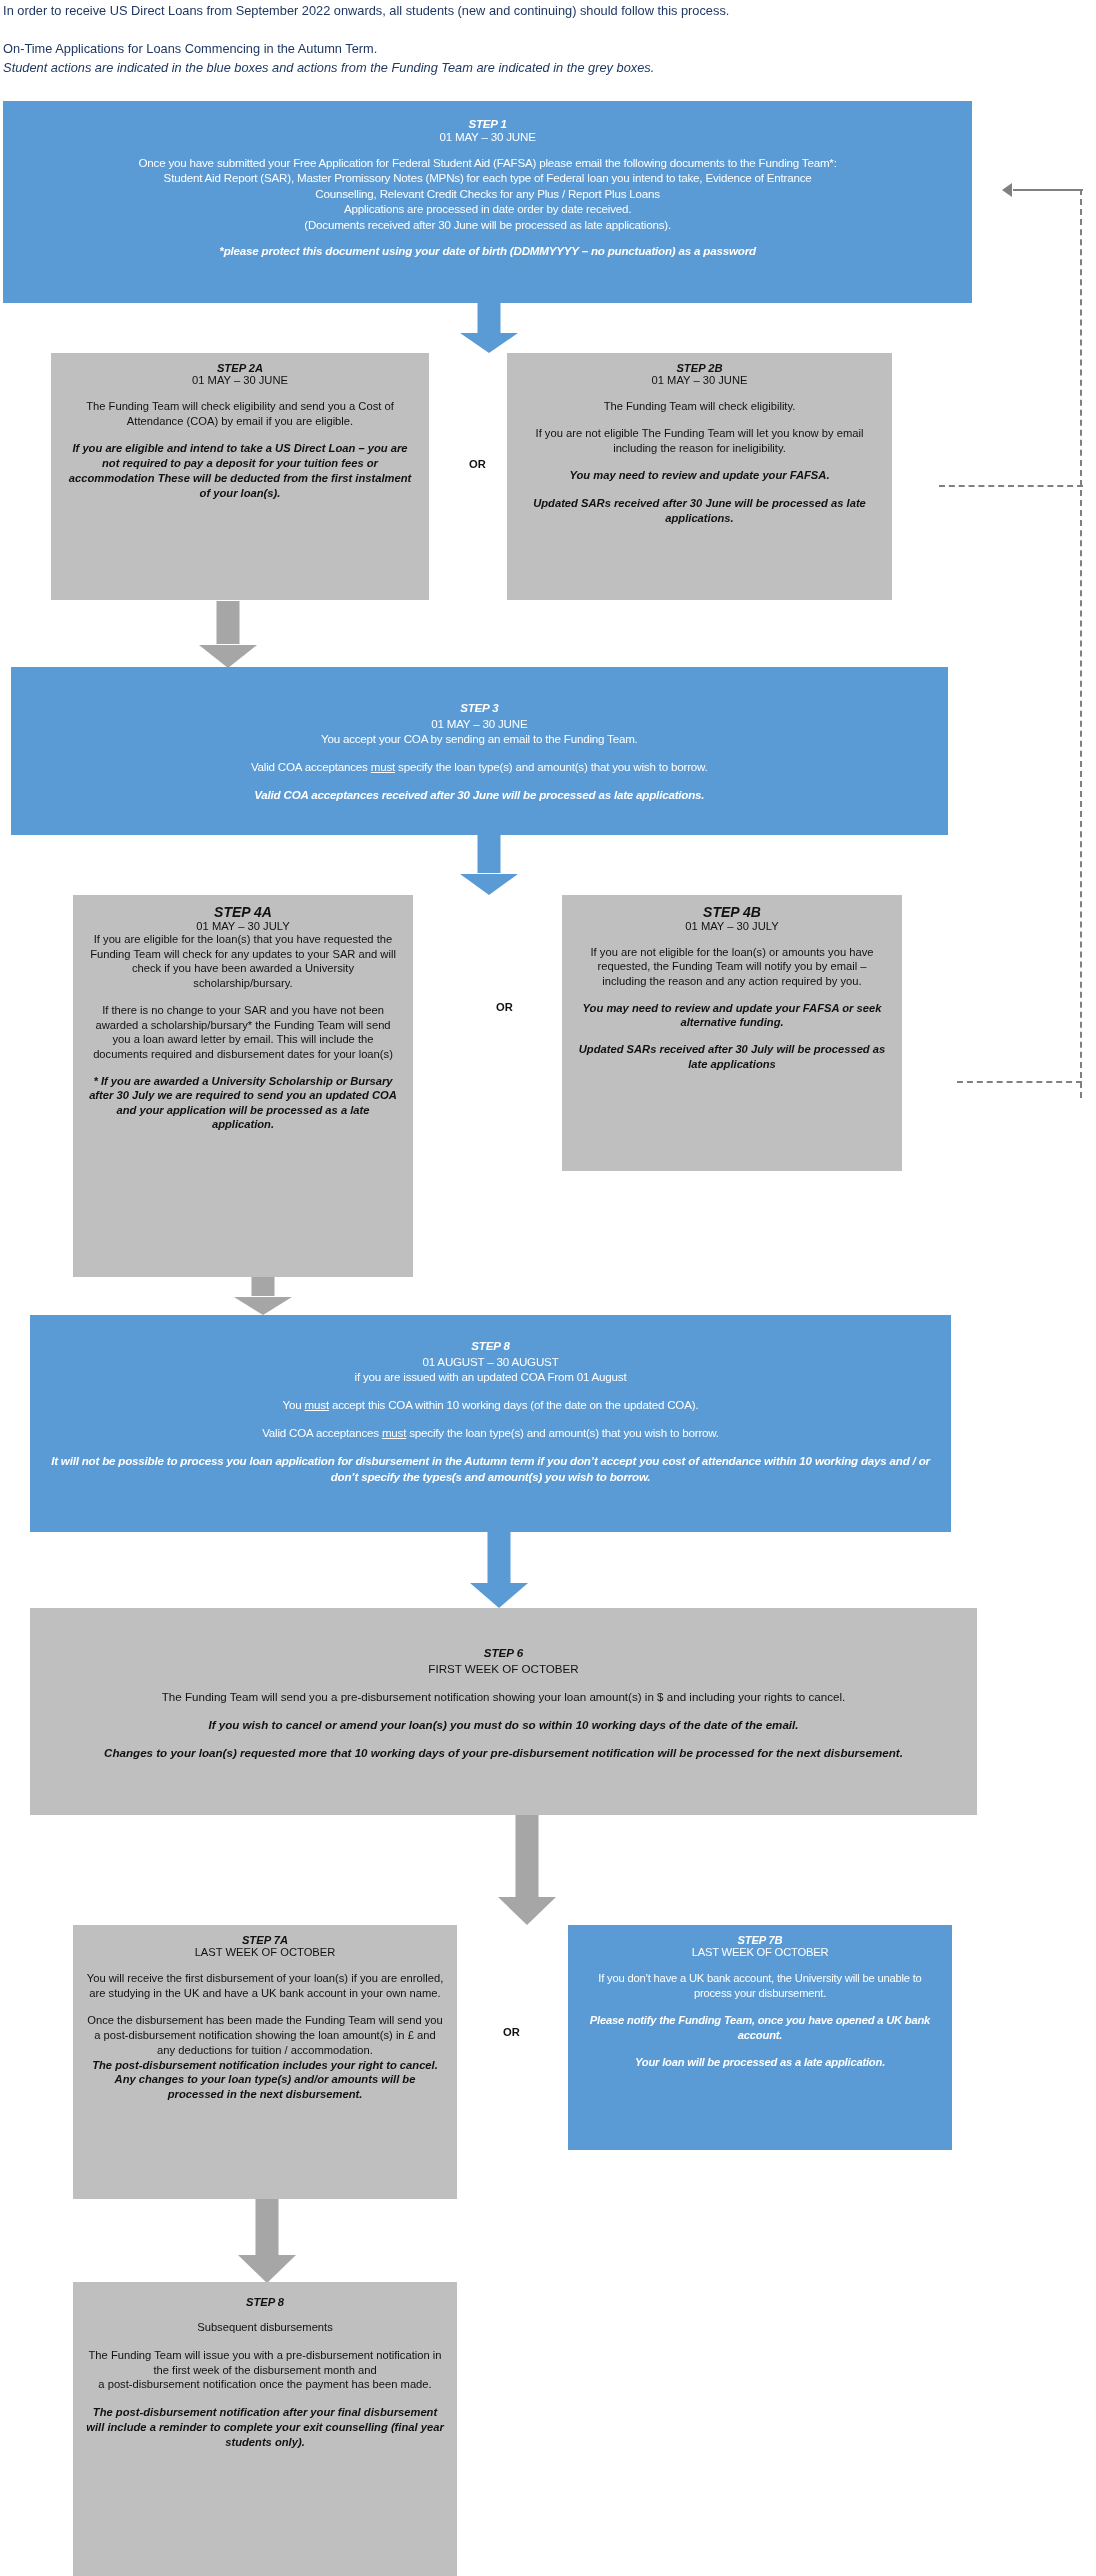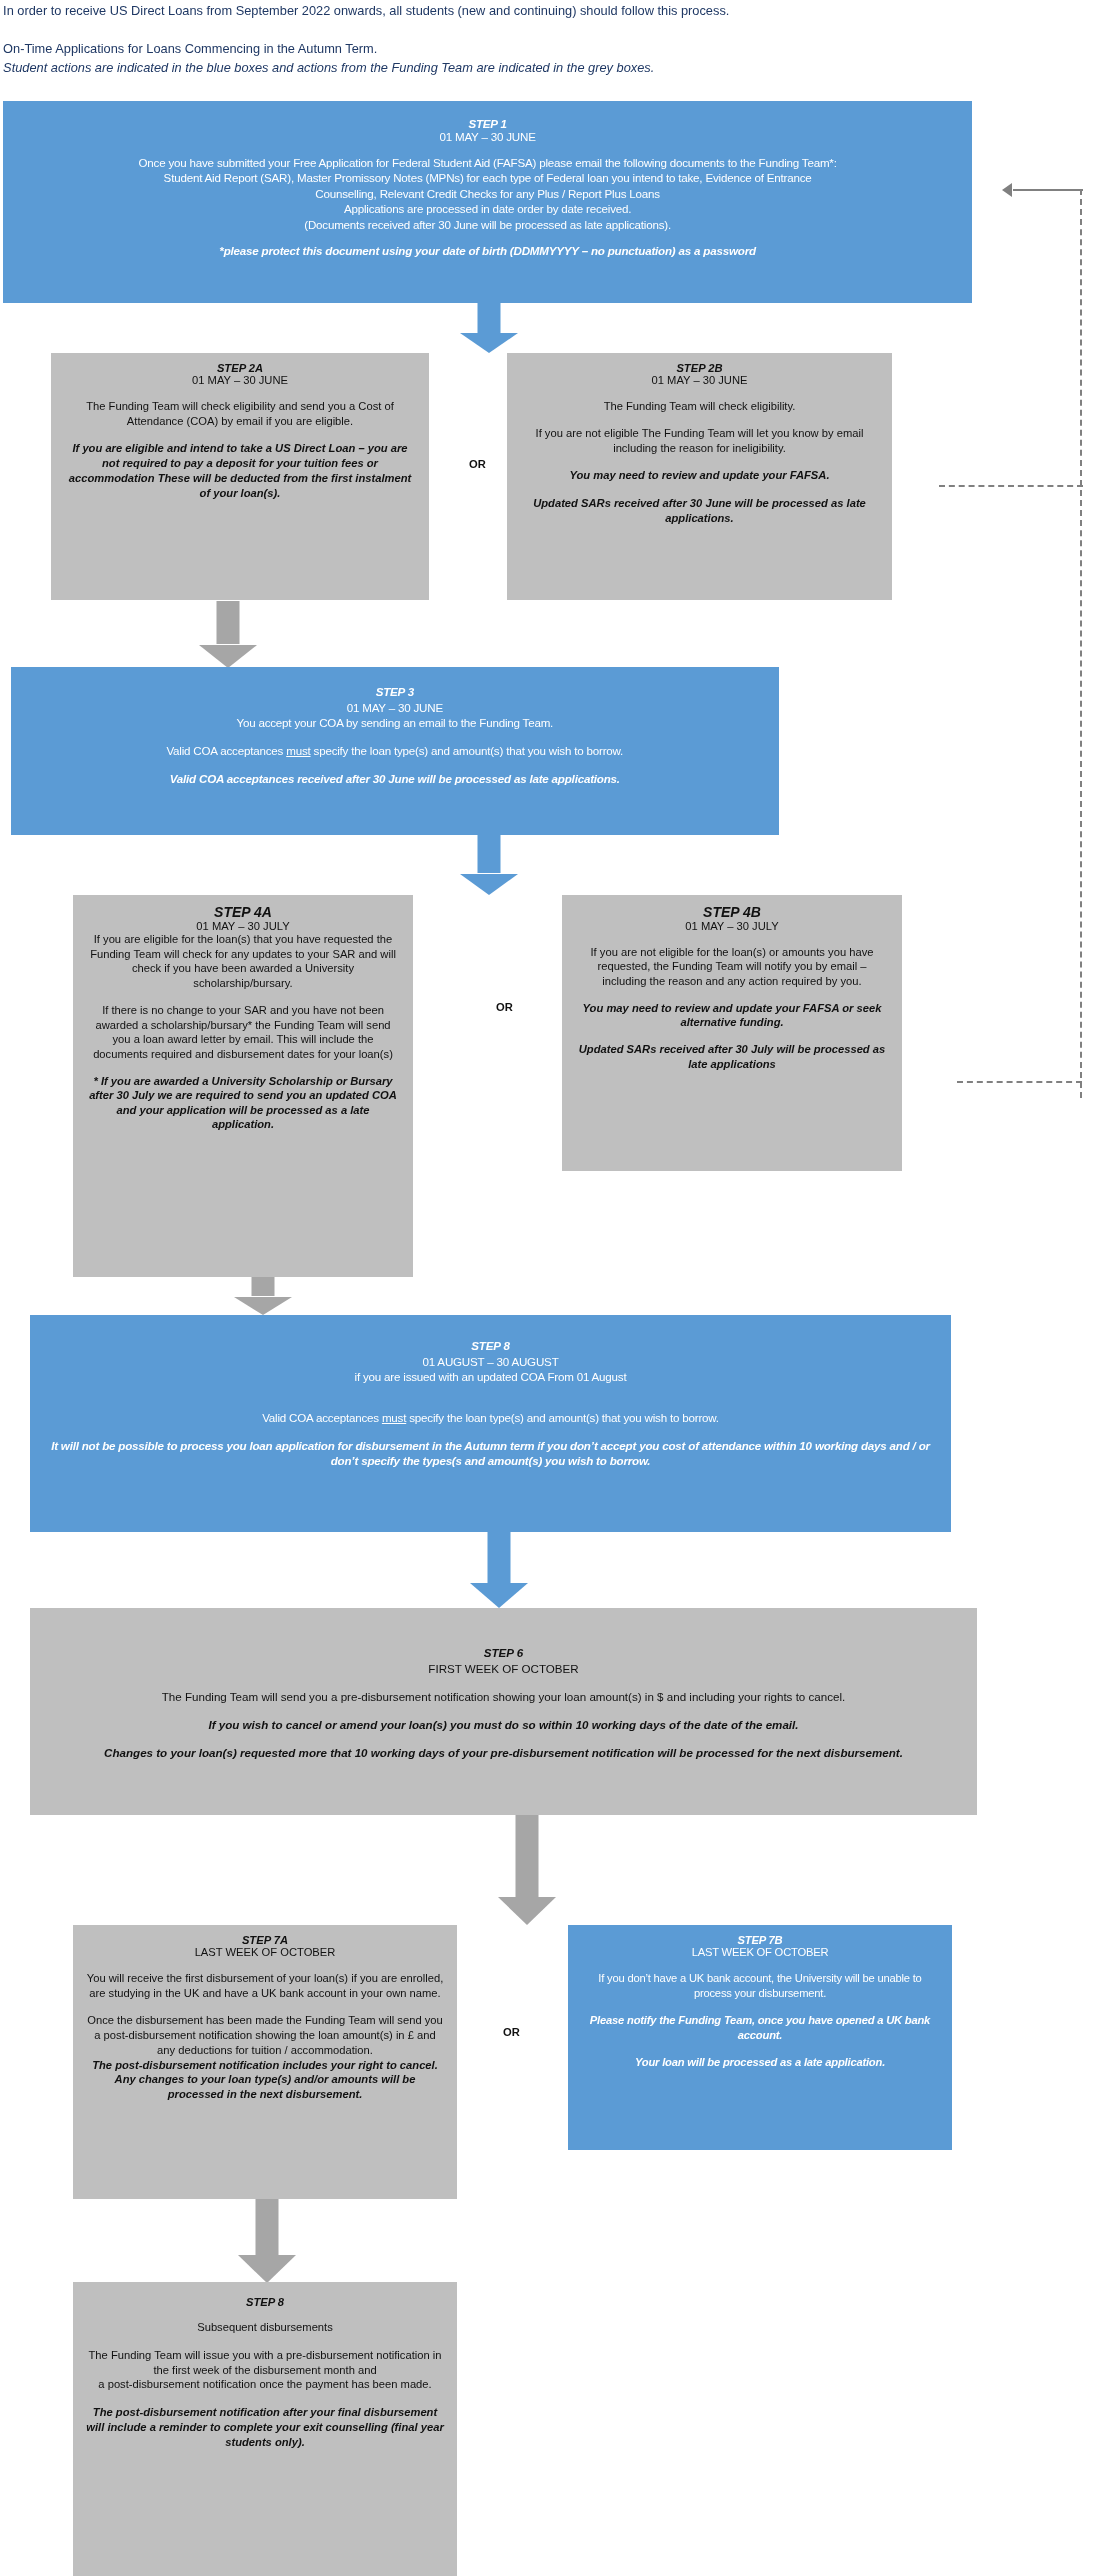--- a/index.html
+++ b/index.html
@@ -43,21 +43,21 @@
   #step1 .body{font-size:11.6px;line-height:1.33;}
   #step1 .em{font-size:11.6px;}
 
   #step2a{left:51px; top:353px;  width:378px; height:247px;}
   #step2b{left:507px;top:353px;  width:385px; height:247px;}
   #step2a .ttl,#step2b .ttl{font-size:11.2px;}
   #step2a .sub,#step2b .sub{font-size:11.2px;}
   #step2a .body,#step2b .body{font-size:11.2px;line-height:1.34;}
   #step2a .em,#step2b .em{font-size:11.2px;line-height:1.34;}
 
-  #step3{left:10.8px; top:667px;  width:768px;height:168px;padding-top:17px;}
+  #step3{left:10.8px; top:667px;  width:937px;height:168px;padding-top:33px;}
   #step3 .ttl,#step3 .sub,#step3 .body,#step3 .em{font-size:11.6px;line-height:1.35;}
 
   #step4a{left:73px; top:895px; width:340px; height:382px;}
   #step4b{left:562px;top:895px; width:340px; height:276px;}
   #step4a .ttl,#step4b .ttl{font-size:14px;}
   #step4a .sub,#step4b .sub{font-size:11.2px;}
   #step4a .body,#step4b .body{font-size:11.2px;line-height:1.30;}
   #step4a .em,#step4b .em{font-size:11.2px;line-height:1.30;}
 
   #step5{left:30px; top:1315px; width:921px;height:217px;padding-top:23px;}
@@ -246,20 +246,21 @@
   <div class="arrow agrey" id="arw4">
     <div class="stem"></div>
     <div class="head"></div>
   </div>
 
   <div class="box blue" id="step5">
     <div class="ttl">STEP 8</div>
     <div class="sub">01 AUGUST – 30 AUGUST</div>
     <div class="sub">if you are issued with an updated COA From 01 August</div>
     <div class="spacer"></div>
+    <div class="body"><span>You </span><span class="u">must</span><span> accept this COA within 10 working days (of the date on the updated  COA).</span></div>
     <div class="spacer"></div>
     <div class="body"><span>Valid COA acceptances </span><span class="u">must</span><span> specify the loan type(s) and amount(s) that you wish to borrow.</span></div>
     <div class="spacer"></div>
     <div class="em">It will not be possible to process you loan application for disbursement in the Autumn term if you don’t accept you cost of attendance within 10 working days and / or don’t specify the types(s and amount(s) you wish to borrow.</div>
   </div>
 
   <div class="arrow ablue" id="arw5">
     <div class="stem"></div>
     <div class="head"></div>
   </div>

